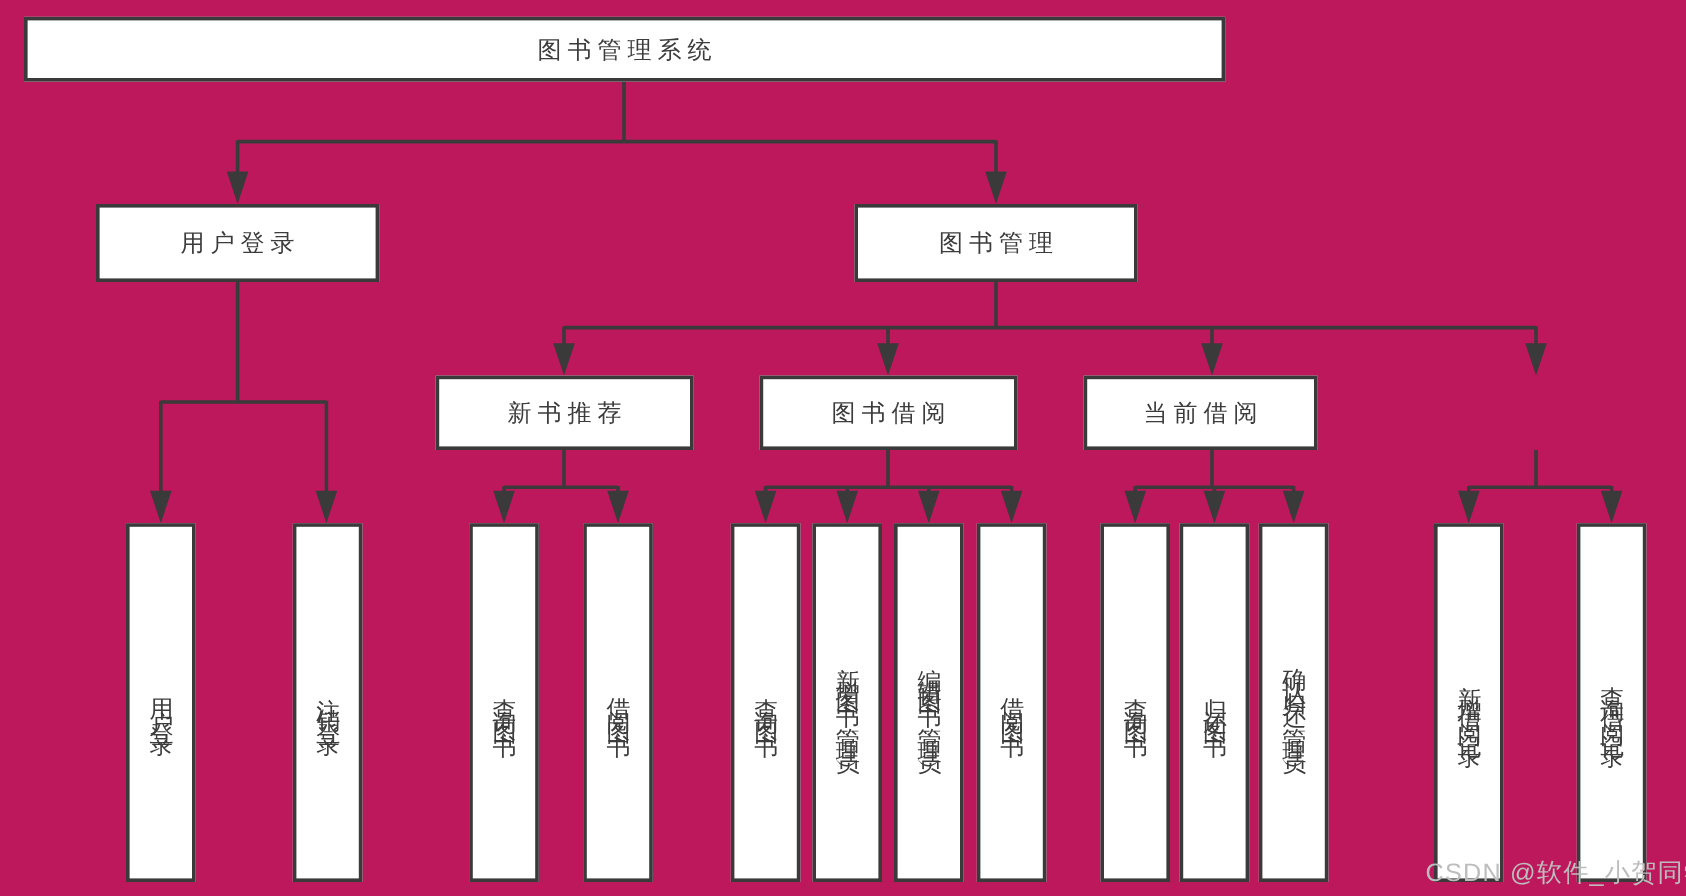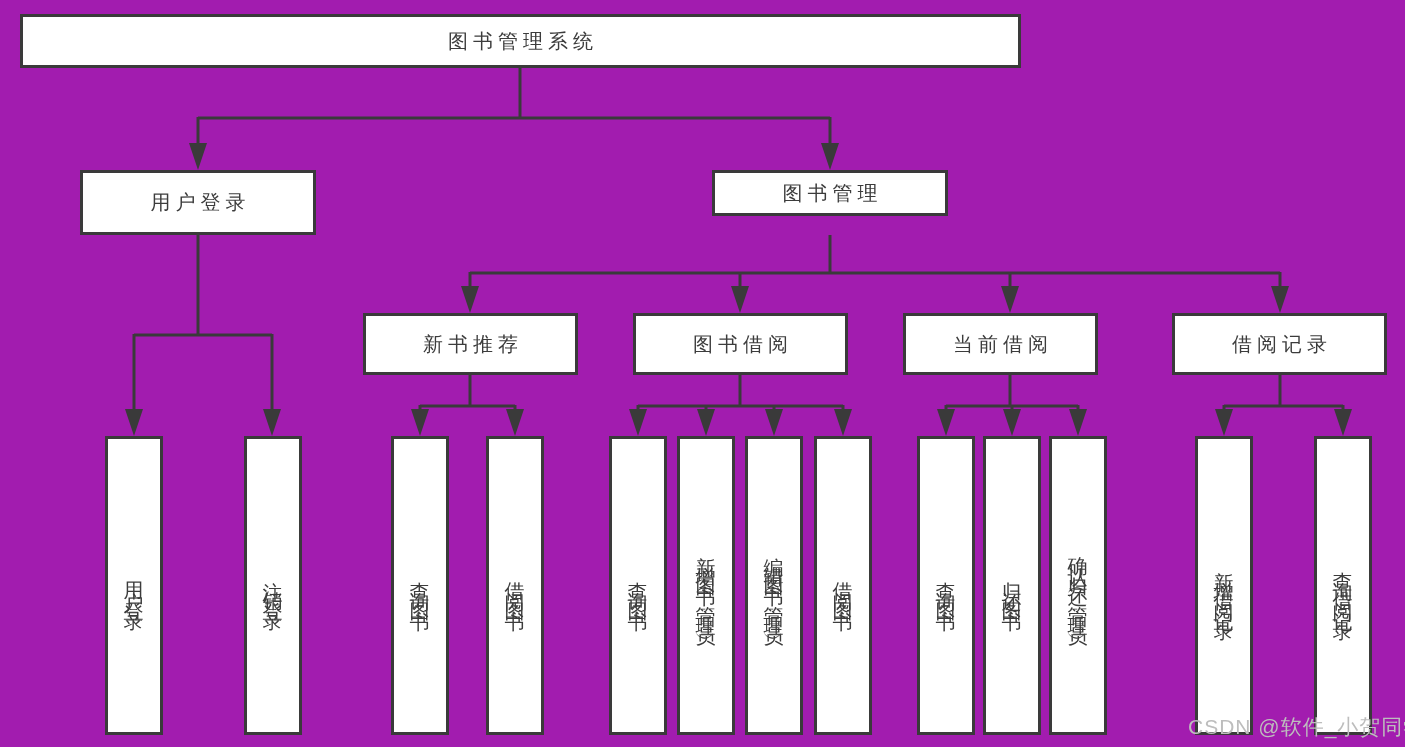--- a/index.html
+++ b/index.html
@@ -4,21 +4,21 @@
 <style>
   html, body {
     margin: 0;
     padding: 0;
     background: #ffffff;
   }
   .canvas {
     position: relative;
     width: 1405px;
     height: 747px;
-    background: #a21caf;
+    background: #be185d;
     font-family: "Liberation Sans", "DejaVu Sans", sans-serif;
     color: #3a3a3a;
     overflow: hidden;
   }
   svg.connectors {
     position: absolute;
     left: 0;
     top: 0;
     width: 1405px;
     height: 747px;
@@ -136,36 +136,33 @@
     </g>
   </svg>
 
   <div class="box h" style="left:20px; top:14px; width:1001px; height:54px;">
     <span>图书管理系统</span>
   </div>
 
   <div class="box h" style="left:80px; top:170px; width:236px; height:65px;">
     <span>用户登录</span>
   </div>
-  <div class="box h" style="left:712px; top:170px; width:236px; height:46px;">
+  <div class="box h" style="left:712px; top:170px; width:236px; height:65px;">
     <span>图书管理</span>
   </div>
 
   <div class="box h" style="left:363px; top:313px; width:215px; height:62px;">
     <span>新书推荐</span>
   </div>
   <div class="box h" style="left:633px; top:313px; width:215px; height:62px;">
     <span>图书借阅</span>
   </div>
   <div class="box h" style="left:903px; top:313px; width:195px; height:62px;">
     <span>当前借阅</span>
   </div>
-  <div class="box h" style="left:1172px; top:313px; width:215px; height:62px;">
-    <span>借阅记录</span>
-  </div>
 
   <div class="box v" style="left:105px; top:436px; width:58px; height:299px;">
     <span>用户登录</span>
   </div>
   <div class="box v" style="left:244px; top:436px; width:58px; height:299px;">
     <span>注销登录</span>
   </div>
 
   <div class="box v" style="left:391px; top:436px; width:58px; height:299px;">
     <span>查询图书</span>

